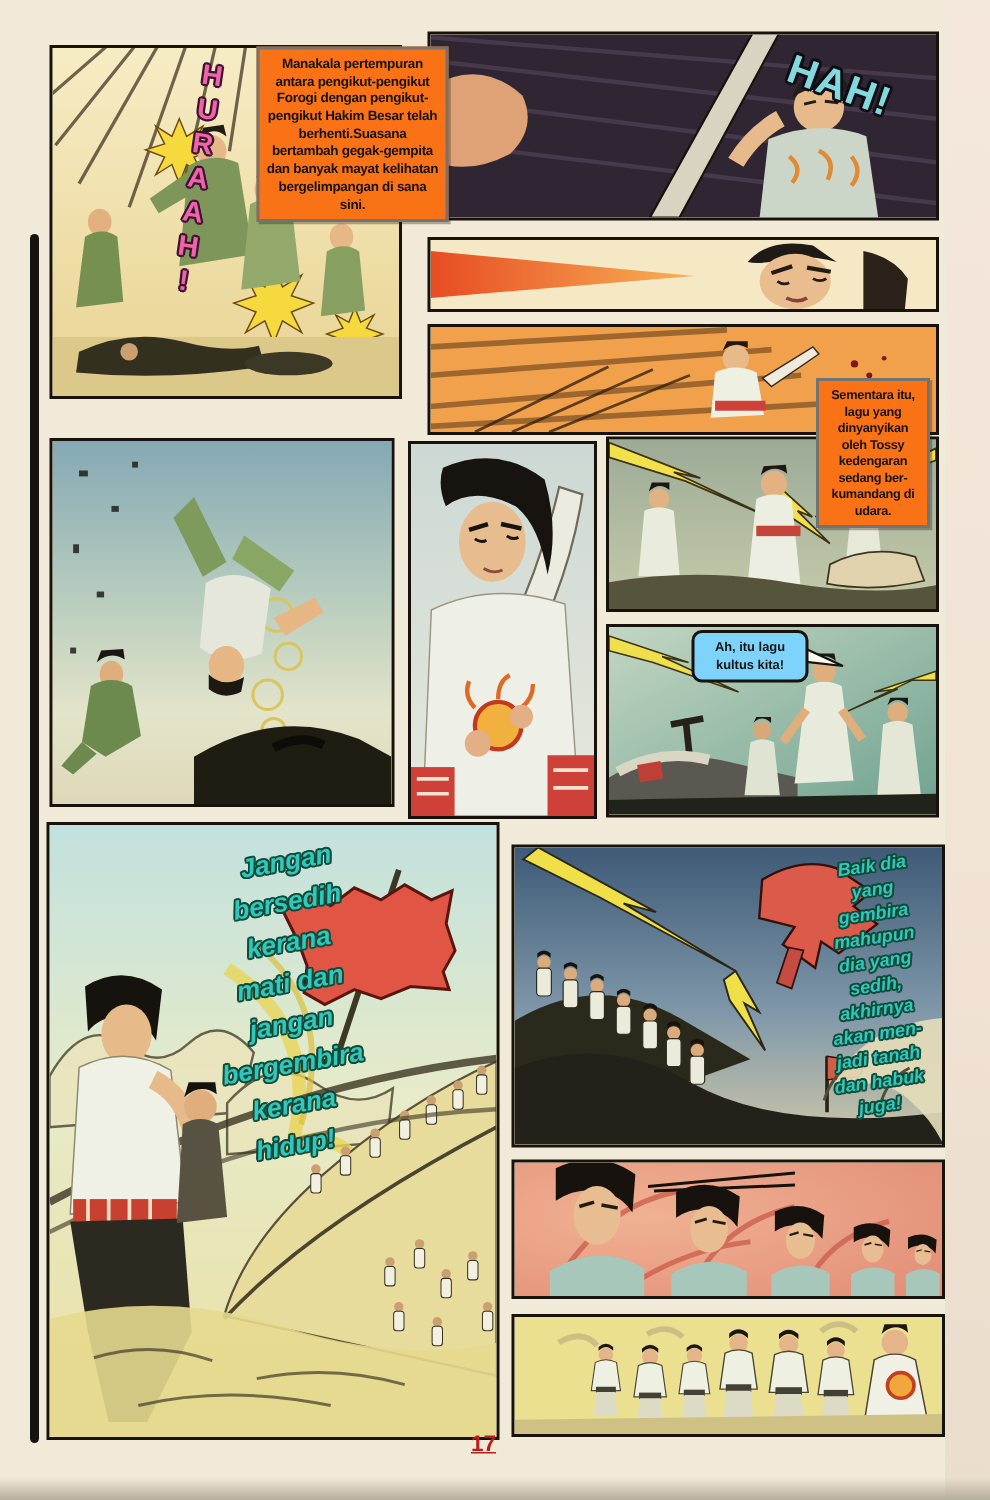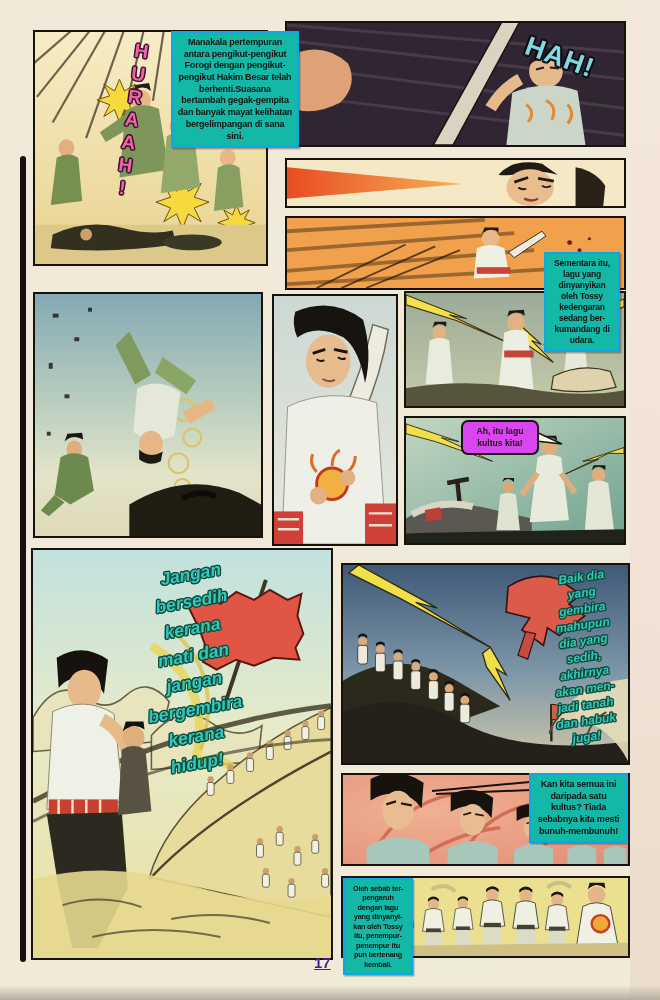--- a/index.html
+++ b/index.html
@@ -19,33 +19,33 @@
   }
   .scan-line {
     position:absolute; left:20px; top:156px; width:6px; height:806px;
     background:#16120d; border-radius:3px;
   }
   .panel {
     position:absolute; border:2.5px solid #17120c; overflow:hidden; background:#efe6c8;
   }
   .panel svg { position:absolute; left:0; top:0; width:100%; height:100%; }
   .caption {
-    position:absolute; background:#14b8a6; border:2px solid #0ea5e9;
+    position:absolute; background:#f97316; border:2px solid #737373;
     color:#171310; font-weight:bold; text-align:center;
     padding:4px 4px; line-height:1.3; letter-spacing:-0.2px;
     box-shadow:1.5px 1.5px 0 rgba(45,35,25,.35); z-index:5;
   }
   #cap-intro     { left:171px; top:31px;  width:128px; font-size:9px; }
   #cap-tangan    { left:286px; top:265px; width:110px; font-size:9.5px; }
   #cap-sementara { left:544px; top:252px; width:76px;  font-size:8.5px;text-align:center; }
   #cap-lagu      { left:34px;  top:551px; width:110px; font-size:8.3px; }
   #cap-oleh      { left:343px; top:878px; width:70px;  font-size:7.3px; }
   #cap-kankita   { left:529px; top:773px; width:99px;  font-size:9px; }
   .bubble {
-    position:absolute; background:#d946ef; border:2px solid #17120c; border-radius:7px;
+    position:absolute; background:#7dd3fc; border:2px solid #17120c; border-radius:7px;
     color:#171310; font-weight:bold; text-align:center; line-height:1.35;
     padding:4px 3px; z-index:5;
   }
   #bubble-ah { left:461px; top:420px; width:78px; font-size:8.6px; }
   .tail-svg { position:absolute; z-index:4; }
   .sfx-huraah {
     position:absolute; left:122px; top:40px; height:135px; z-index:6;
     writing-mode:vertical-rl; text-orientation:upright;
     font-size:19px; font-weight:bold; letter-spacing:2px;
     color:#ef63a8; transform:rotate(8deg);
@@ -63,21 +63,21 @@
   .lyrics span {
     display:block; font-weight:bold; font-style:italic; color:#31c7bd;
     text-shadow:1.3px 0 #124a38,-1.3px 0 #124a38,0 1.3px #124a38,0 -1.3px #124a38,
                 1px 1px #124a38,-1px -1px #124a38,1px -1px #124a38,-1px 1px #124a38;
   }
   #lyrics-left { left:118px; top:564px; width:152px; transform:rotate(-2deg); }
   #lyrics-left span { font-size:17.5px; margin-bottom:6px; transform:rotate(-8deg); }
   #lyrics-right { left:537px; top:570px; width:94px; transform:rotate(-2deg); }
   #lyrics-right span { font-size:12px; margin-bottom:2px; transform:rotate(-6deg); }
   .page-number {
-    position:absolute; left:314px; top:954px; font-size:15px; font-weight:bold; color:#4c1d95; z-index:6;text-decoration:underline;
+    position:absolute; left:314px; top:954px; font-size:15px; font-weight:bold; color:#b91c1c; z-index:6;text-decoration:underline;
   }
   
   #p1  { left:33px;  top:30px;  width:235px; height:236px; }
   #p2  { left:285px; top:21px;  width:341px; height:126px; }
   #p3  { left:285px; top:158px; width:341px; height:50px; }
   #p4  { left:285px; top:216px; width:341px; height:74px; }
   #p5  { left:33px;  top:292px; width:230px; height:246px; }
   #p6  { left:272px; top:294px; width:126px; height:252px; }
   #p7  { left:404px; top:291px; width:222px; height:117px; }
   #p8  { left:404px; top:416px; width:222px; height:129px; }
@@ -516,21 +516,20 @@
       </g>
       <g>
         <use href="#p11bust" transform="translate(56,34)"></use>
         <use href="#p11bust" transform="translate(132,44) scale(.8)"></use>
         <use href="#p11bust" transform="translate(194,52) scale(.62)"></use>
         <use href="#p11bust" transform="translate(243,58) scale(.46)"></use>
         <use href="#p11bust" transform="translate(277,62) scale(.36)"></use>
       </g>
     </svg>
   </div>
-  <div class="caption" id="cap-kankita">Kan kita semua ini daripada satu kultus? Tiada sebabnya kita mesti bunuh-membunuh!</div>
   <svg class="tail-svg" style="left:432px;top:779px;" width="98" height="22">
     <line x1="98" y1="3" x2="0" y2="12" stroke="#17120c" stroke-width="2"></line>
     <line x1="98" y1="11" x2="4" y2="15" stroke="#17120c" stroke-width="2"></line>
   </svg>
 
   <div class="panel" id="p12">
     <svg viewBox="0 0 290 82" preserveAspectRatio="none">
       <defs>
         <g id="p12fig">
           <circle cx="0" cy="-24" r="5.5" fill="#e4b588"></circle>
@@ -556,17 +555,16 @@
         <circle cx="258" cy="18" r="9" fill="#e4b588"></circle>
         <path d="M249 12 q9 -9 18 -1 l-1 -6 -15 0z" fill="#1c1610"></path>
         <path d="M244 30 q14 -8 28 0 l10 52 -46 0z" fill="#f0f1e4" stroke="#4a4432" stroke-width="1"></path>
         <circle cx="262" cy="48" r="9" fill="#f0a83c" stroke="#c2401e" stroke-width="2.5"></circle>
         <rect x="244" y="70" width="44" height="12" fill="#c8402f"></rect>
         <path d="M252 70 v12 M262 70 v12 M272 70 v12 M282 70 v12" stroke="#f2dfc2" stroke-width="2" fill="none"></path>
       </g>
       <path d="M0 72 l290 -4 0 14 -290 0z" fill="#cfc183"></path>
     </svg>
   </div>
-  <div class="caption" id="cap-oleh">Oleh sebab ter-pengaruh dengan lagu yang dinyanyi-kan oleh Tossy itu, penempur-penempur itu pun bertenang kembali.</div>
 
   <div class="page-number">17</div>
   <div class="bottom-strip"></div>
 </div>
 
 </body></html>

